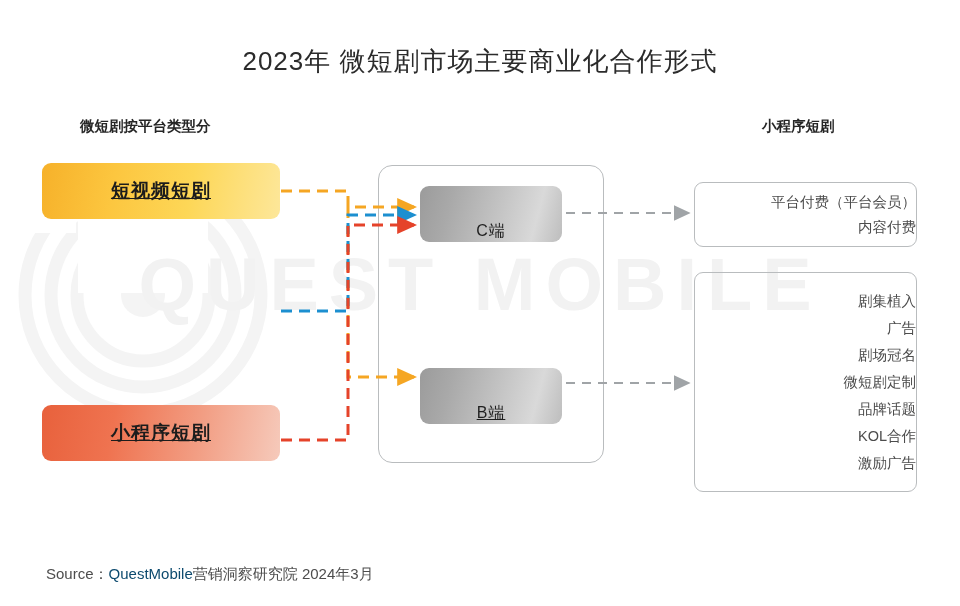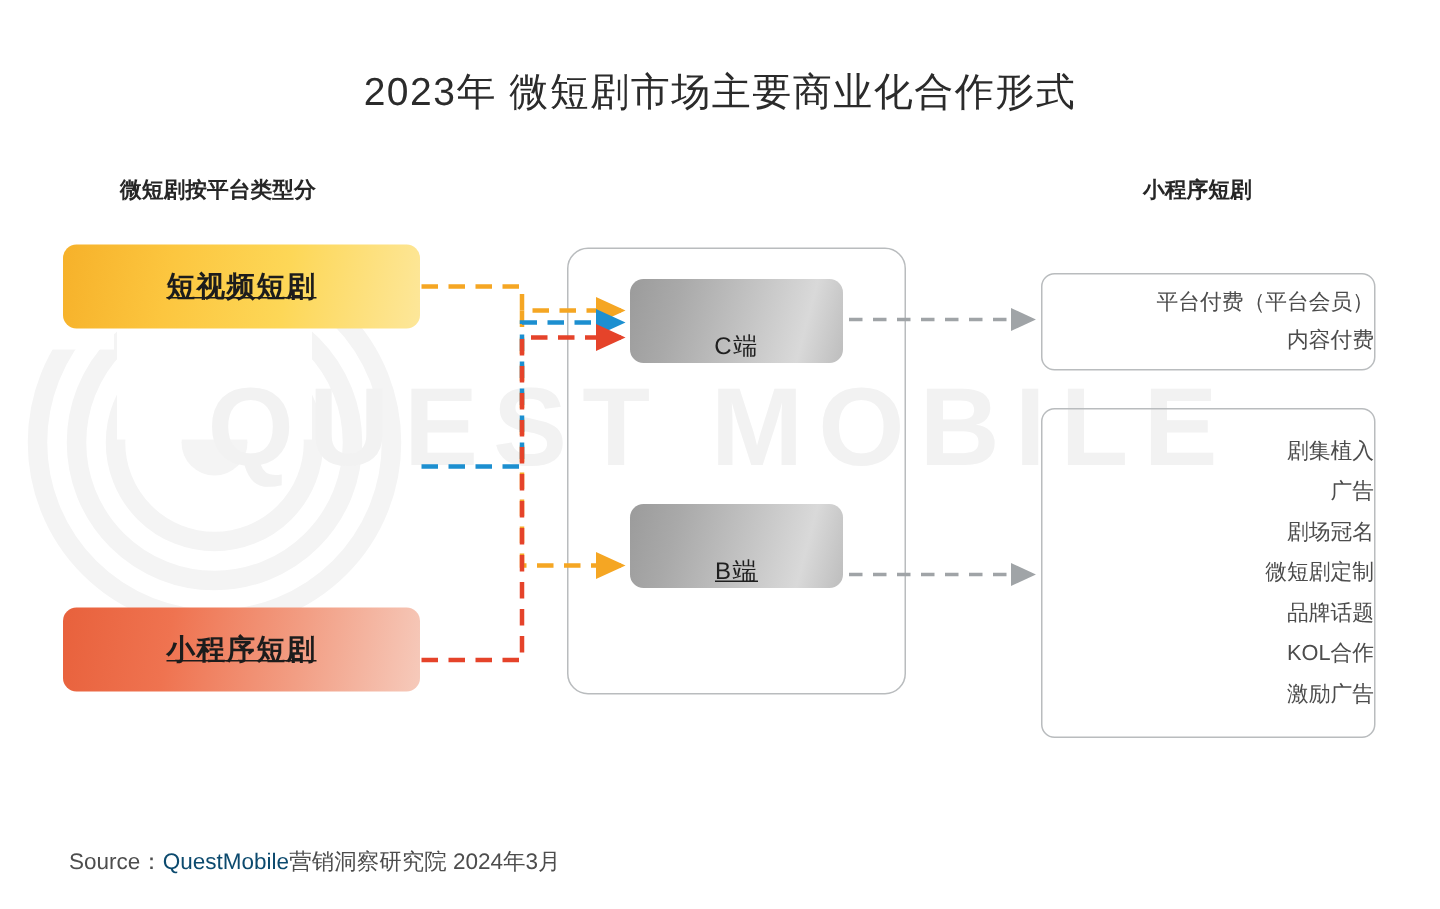--- a/index.html
+++ b/index.html
@@ -113,21 +113,21 @@
     background: linear-gradient(105deg,#9b9b9b 0%,#a9a9a9 22%,#c4c4c4 55%,#d9d9d9 80%,#bdbdbd 100%);
     z-index: 4;
     display: flex;
     align-items: flex-end;
     justify-content: center;
     font-size: 16px;
     color: #1f1f1f;
     letter-spacing: 1px;
   }
   #card-c { top: 186px; }
-  #card-b { top: 336px; text-decoration: underline; }
+  #card-b { top: 368px; text-decoration: underline; }
 
   
   .right-box {
     position: absolute;
     left: 694px;
     width: 221px;
     border: 1.3px solid #b9bcbe;
     border-radius: 9px;
     background: transparent;
     z-index: 3;

